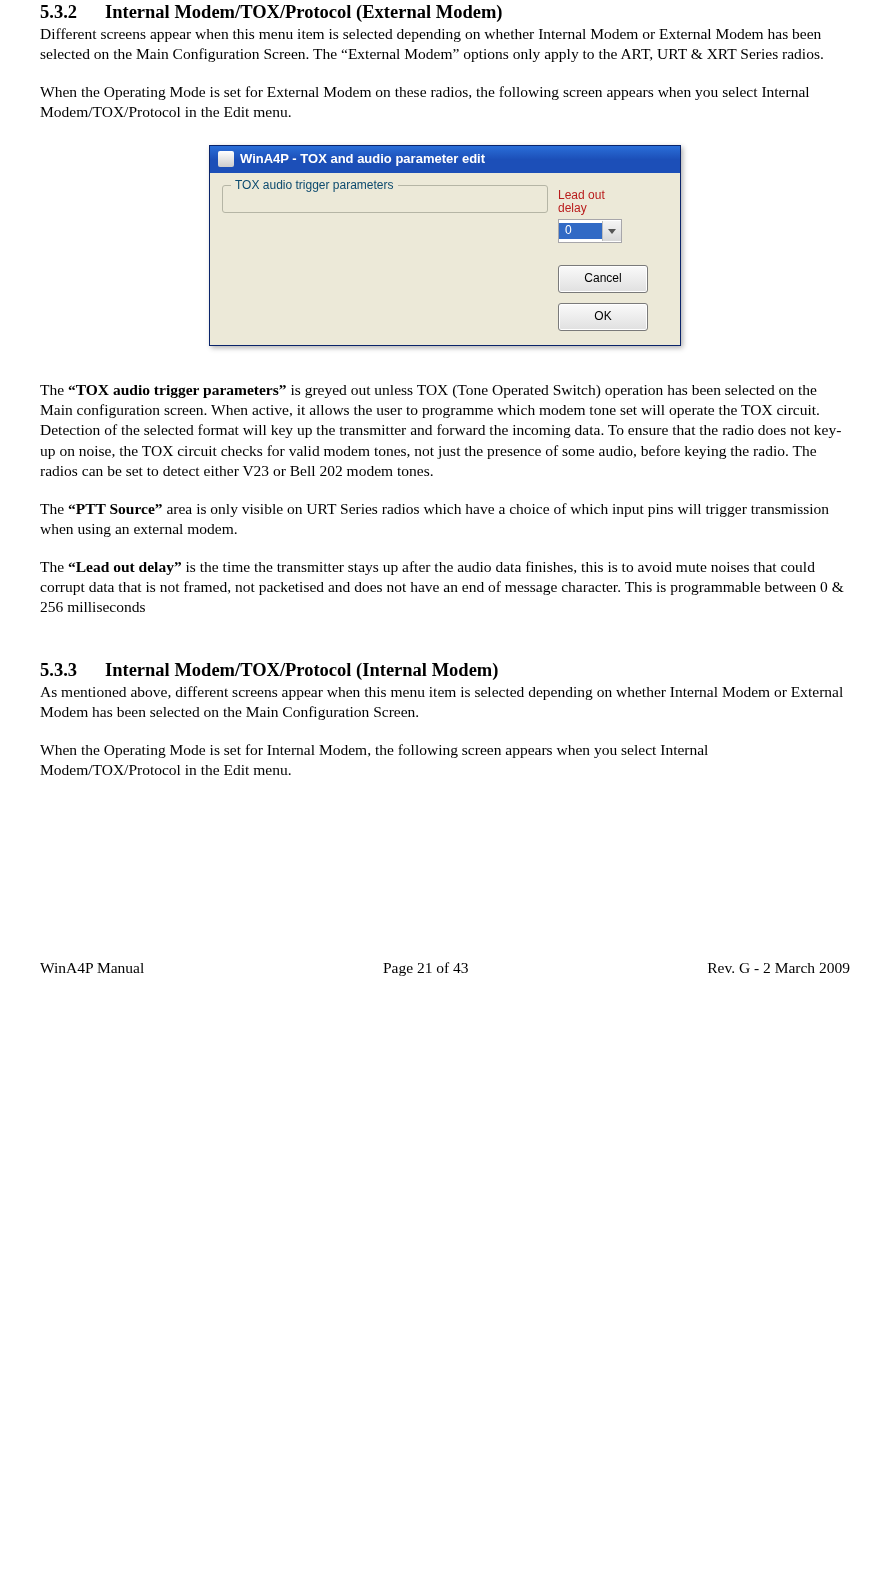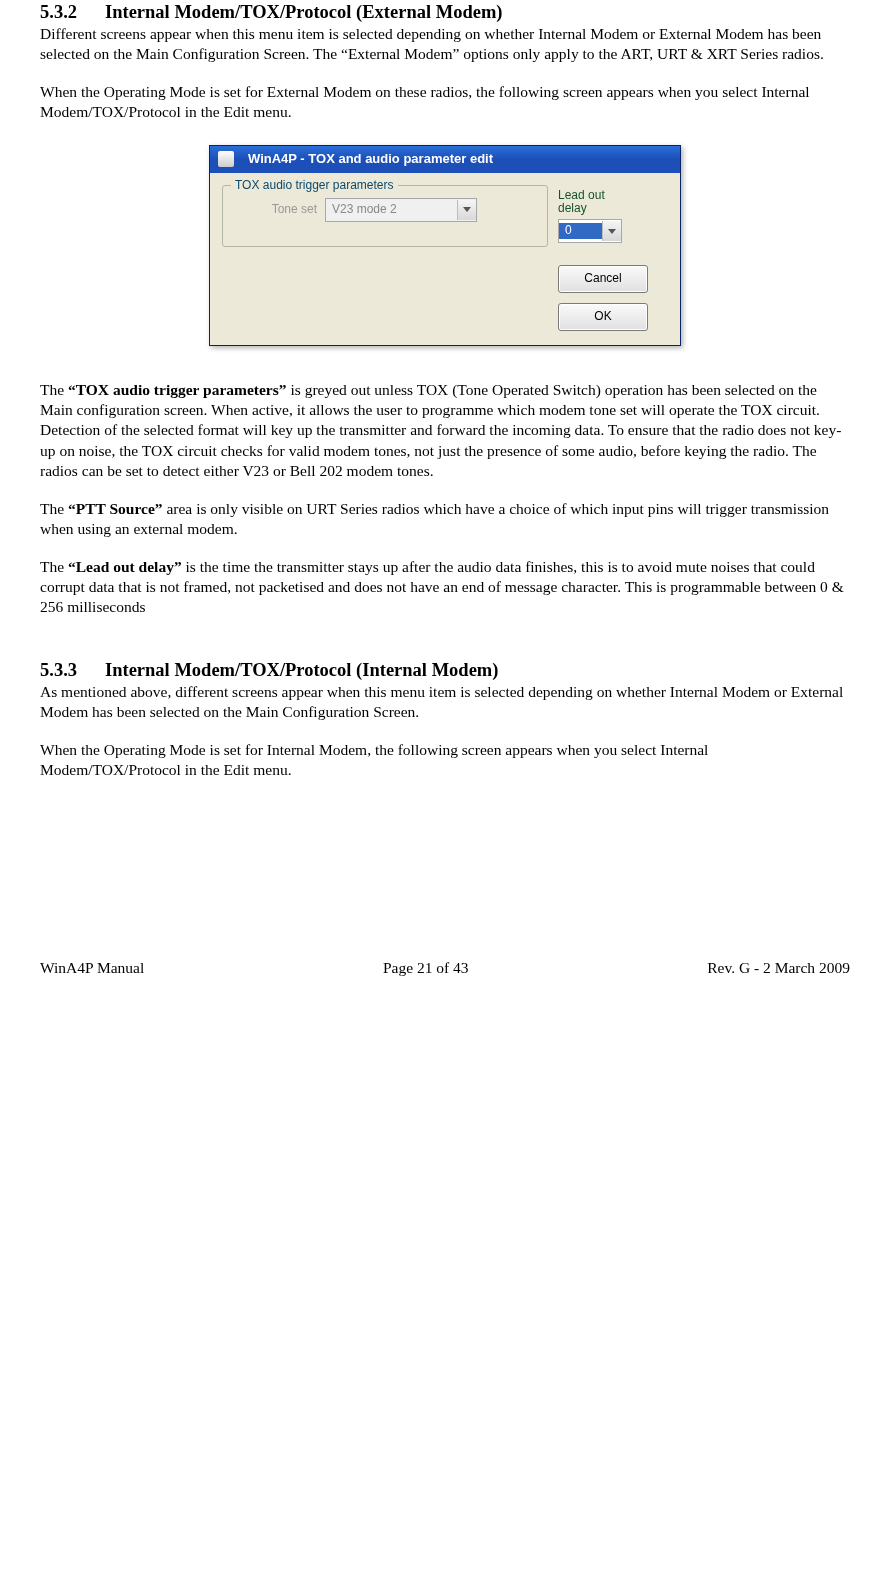--- a/index.html
+++ b/index.html
@@ -41,21 +41,20 @@
     color: #000;
   }
   .titlebar {
     background: linear-gradient(to bottom, #2a6ed8 0%, #1c4fb8 50%, #1c4fb8 100%);
     color: #fff;
     font-weight: bold;
     padding: 5px 8px;
     font-size: 13px;
     display: flex;
     align-items: flex-start;
-    gap: 8px;
   }
   .titlebar-icon {
     width: 16px;
     height: 16px;
     background: linear-gradient(to bottom, #fff, #ccc);
     border-radius: 2px;
     margin-right: 6px;
     display: inline-block;
   }
   .dialog-body {
@@ -146,21 +145,21 @@
     align-items: center;
     justify-content: center;
   }
   .radio-dot {
     width: 6px;
     height: 6px;
     border-radius: 50%;
     background: #000;
   }
   .right-label {
-    color: #14532d;
+    color: #b91c1c;
     margin-bottom: 3px;
     line-height: 1.15;
     margin-top: 4px;
   }
   .combo-right {
     width: 62px;
     margin-bottom: 22px;
   }
   .btn {
     border: 1px solid #7a7a7a;
@@ -198,27 +197,20 @@
 <div class="center-wrap">
   <div class="dialog">
     <div class="titlebar">
       <span class="titlebar-icon"></span>
       <span>WinA4P - TOX and audio parameter edit</span>
     </div>
     <div class="dialog-body">
       <div class="left-col">
         <div class="groupbox">
           <div class="groupbox-title">TOX audio trigger parameters</div>
-          <div class="field-row">
-            <div class="field-label">Tone set</div>
-            <div class="combo" style="width:150px;">
-              <div class="combo-text">V23 mode 2</div>
-              <div class="combo-arrow"></div>
-            </div>
-          </div>
         </div>
       </div>
       <div class="right-col">
         <div class="right-label">
           <span>Lead out</span><br><span>delay</span>
         </div>
         <div class="combo active combo-right">
           <div class="combo-text" style="background:#316ac5;color:#fff;">0</div>
           <div class="combo-arrow"></div>
         </div>

